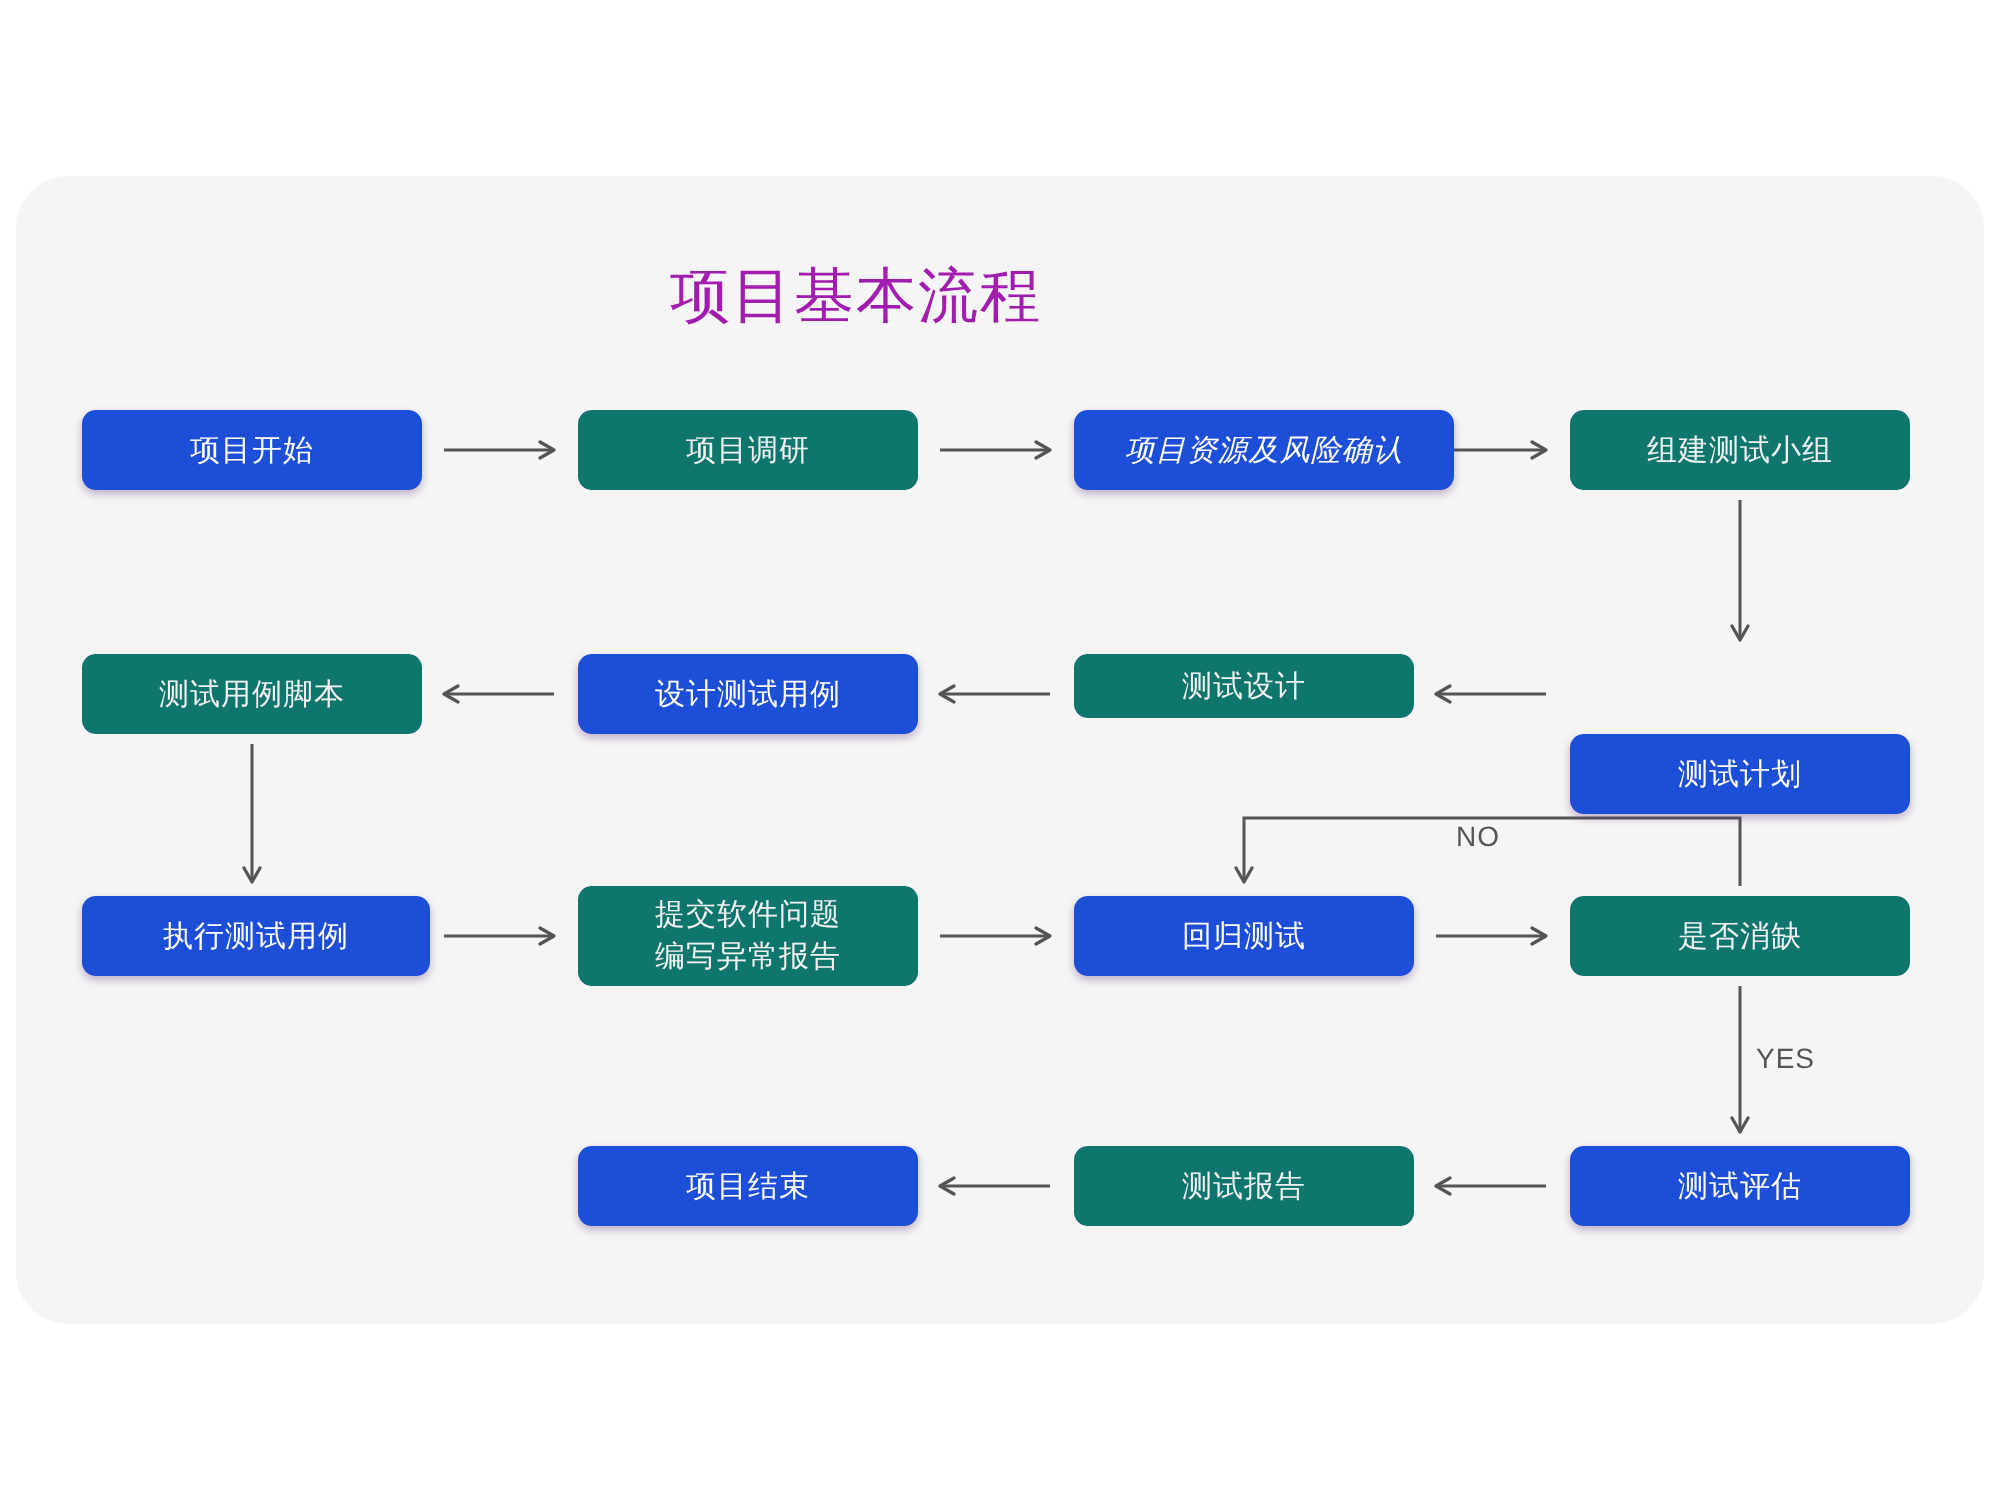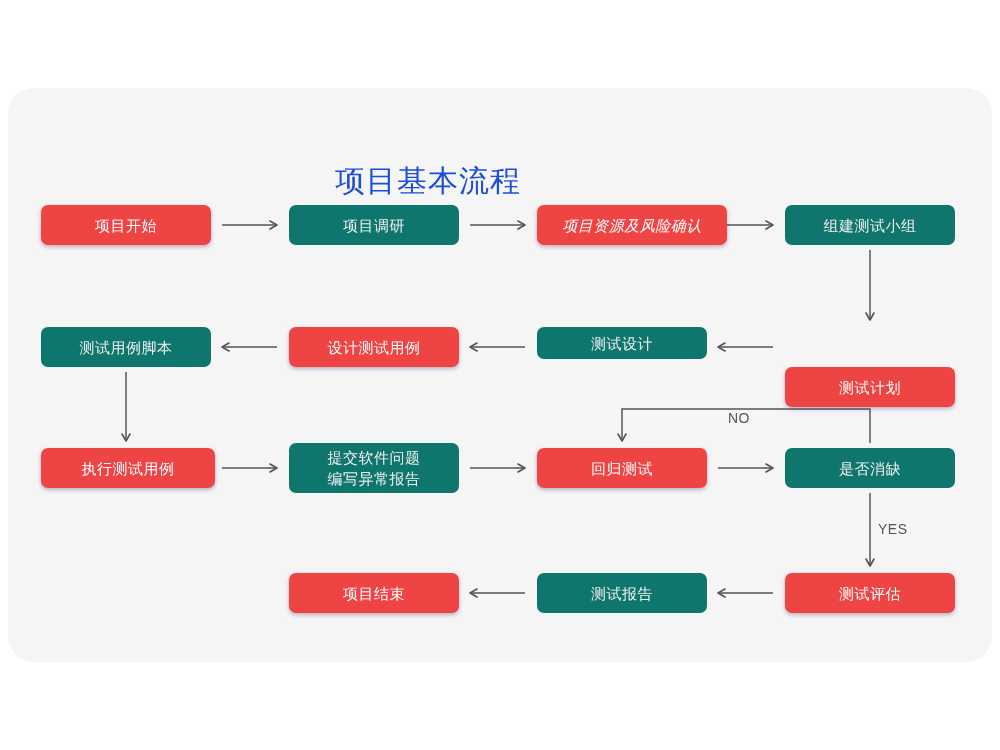--- a/index.html
+++ b/index.html
@@ -28,40 +28,39 @@
     background: #f5f5f5;
     border-radius: 26px;
   }
   #title {
     position: absolute;
     left: 0;
     top: 128px;
     width: 856px;
     text-align: center;
     font-size: 30px;
-    color: #1d4ed8;
+    color: #a21caf;
     letter-spacing: 1px;
     font-weight: 400;
-    margin-top: 33px;
   }
   .node {
     position: absolute;
     display: flex;
     align-items: center;
     justify-content: center;
     box-sizing: border-box;
     border-radius: 7px;
     font-size: 15px;
     line-height: 21px;
     text-align: center;
     letter-spacing: 0.5px;
     padding: 0 6px;
   }
   .node.purple {
-    background: #ef4444;
+    background: #1d4ed8;
     color: #ffffff;
     box-shadow: 0 2px 4px rgba(90,45,120,0.35);
   }
   .node.gray {
     background: #0f766e;
     color: #f0f0f0;
   }
   .node .label {
     white-space: pre-line;
   }

